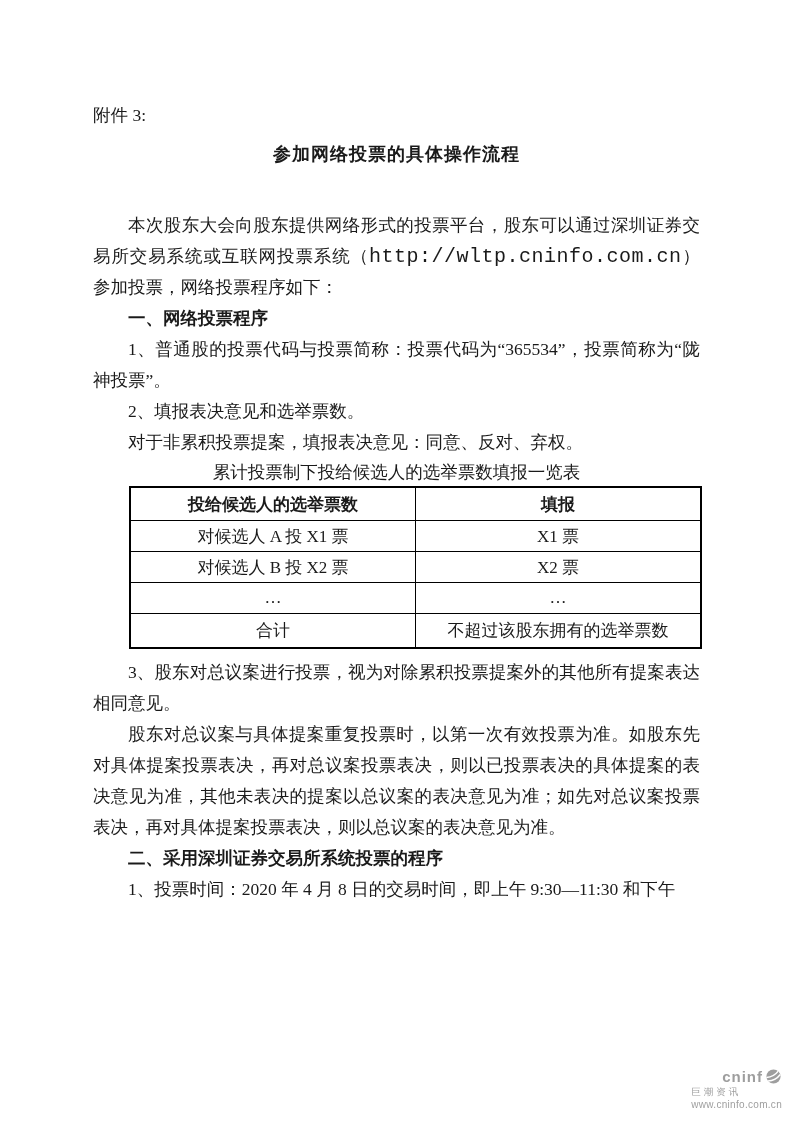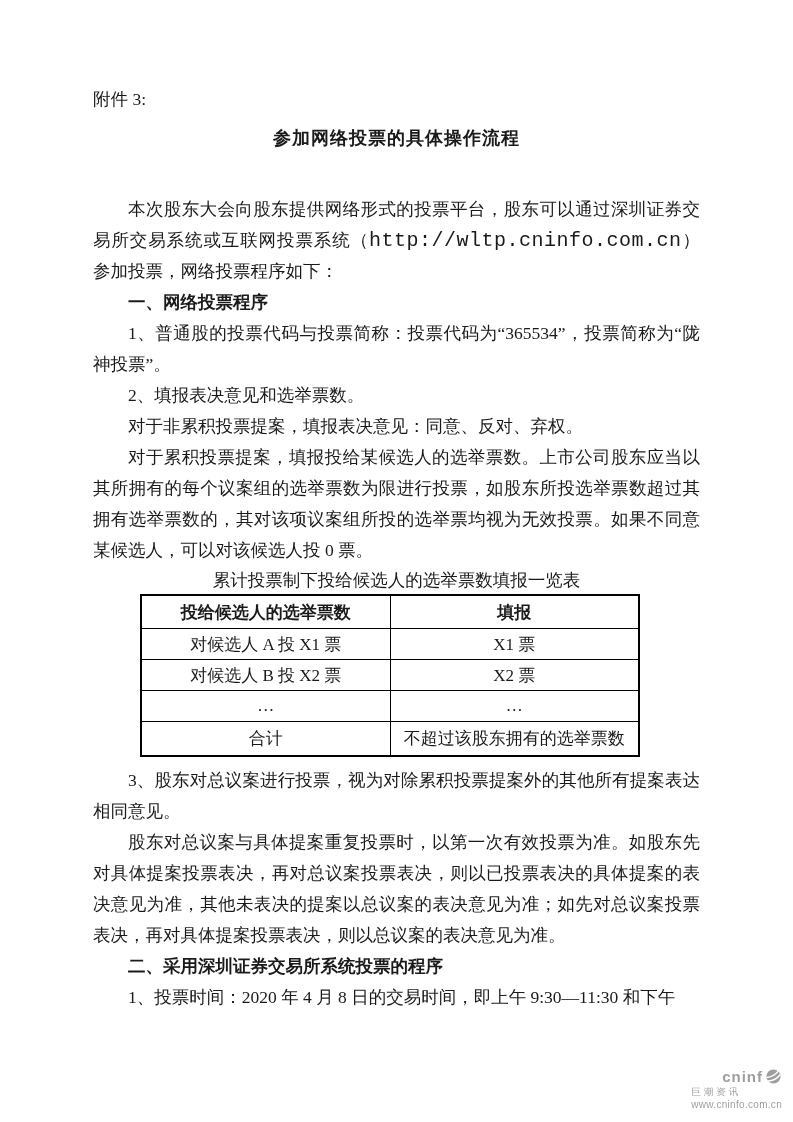--- a/index.html
+++ b/index.html
@@ -16,21 +16,21 @@
     color: #1a1a1a;
   }
   .page {
     position: absolute;
     inset: 0;
     background: #ffffff;
   }
   .content {
     position: absolute;
     left: 93px;
-    top: 0;
+    top: 16px;
     width: 607px;
   }
   .attachment {
     margin: 0;
     padding-top: 88px;
     font-size: 17.5px;
     line-height: 22px;
     text-align: left;
   }
   .title {
@@ -69,22 +69,22 @@
   .table-caption {
     margin: 0;
     font-size: 17.5px;
     line-height: 28px;
     text-align: center;
     text-indent: 0;
   }
   table.vote-table {
     border-collapse: collapse;
     table-layout: fixed;
-    width: 500px;
-    margin-left: 47px;
+    width: 573px;
+    margin-left: 36px;
     border: 2px solid #000;
   }
   table.vote-table th,
   table.vote-table td {
     border: 1px solid #000;
     width: 50%;
     text-align: center;
     vertical-align: middle;
     padding: 0;
     font-size: 17px;
@@ -150,21 +150,20 @@
 
     <h1 class="title">参加网络投票的具体操作流程</h1>
 
     <p class="para intro"><span>本次股东大会向股东提供网络形式的投票平台，股东可以通过深圳证券交易所交易系统或互联网投票系统（</span><span class="url">http://wltp.cninfo.com.cn</span><span>）参加投票，网络投票程序如下：</span></p>
 
     <h2 class="heading">一、网络投票程序</h2>
 
     <p class="para">1、普通股的投票代码与投票简称：投票代码为“365534”，投票简称为“陇神投票”。</p>
     <p class="para">2、填报表决意见和选举票数。</p>
     <p class="para">对于非累积投票提案，填报表决意见：同意、反对、弃权。</p>
-    <p class="para">对于累积投票提案，填报投给某候选人的选举票数。上市公司股东应当以其所拥有的每个议案组的选举票数为限进行投票，如股东所投选举票数超过其拥有选举票数的，其对该项议案组所投的选举票均视为无效投票。如果不同意某候选人，可以对该候选人投 0 票。</p>
 
     <p class="table-caption">累计投票制下投给候选人的选举票数填报一览表</p>
 
     <table class="vote-table">
       <thead>
         <tr>
           <th>投给候选人的选举票数</th>
           <th>填报</th>
         </tr>
       </thead>

